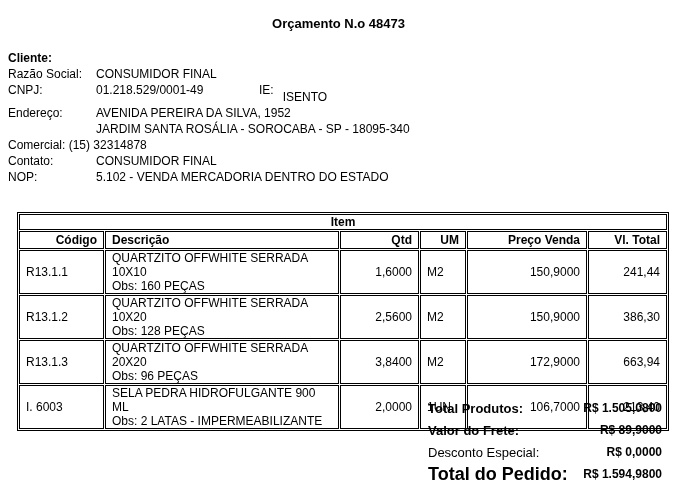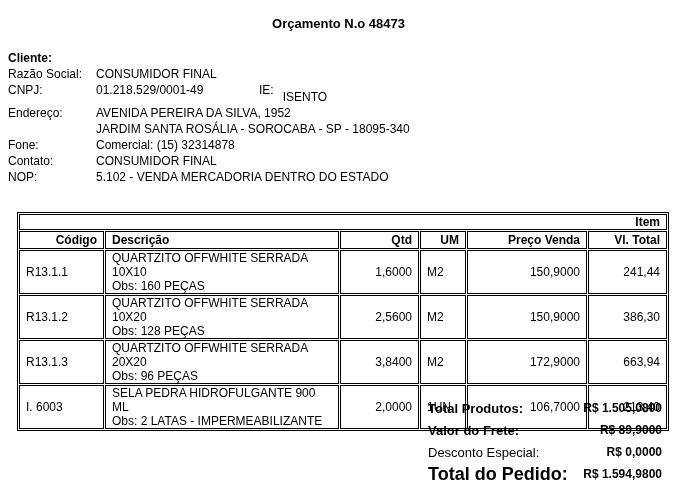--- a/index.html
+++ b/index.html
@@ -38,21 +38,21 @@
     border: 1px solid #000;
     width: 646px;
     table-layout: fixed;
     font-size: 12px;
   }
   .items-table th, .items-table td {
     border: 1px solid #000;
     padding: 0 6px;
     overflow: hidden;
   }
-  .section-head th { font-weight: bold; text-align: right; height: 16px; }
+  .section-head th { font-weight: bold; text-align: center; height: 16px; }
   .col-head th { font-weight: bold; text-align: right; height: 18px; }
   .col-head th.left { text-align: left; }
   .items-table tbody td { height: 31px; line-height: 14px; vertical-align: middle; }
   .num { text-align: right; }
   .desc-line { line-height: 14px; }
 
   .totals-block {
     position: absolute;
     left: 428px;
     top: 401px;
@@ -91,21 +91,20 @@
   </div>
   <div class="client-row">
     <span class="client-label">Endereço:</span>
     <span>AVENIDA PEREIRA DA SILVA, 1952</span>
   </div>
   <div class="client-row">
     <span class="client-label"></span>
     <span>JARDIM SANTA ROSÁLIA - SOROCABA - SP - 18095-340</span>
   </div>
   <div class="client-row">
-    <span class="client-label">Fone:</span>
     <span>Comercial: (15) 32314878</span>
   </div>
   <div class="client-row">
     <span class="client-label">Contato:</span>
     <span>CONSUMIDOR FINAL</span>
   </div>
   <div class="client-row">
     <span class="client-label">NOP:</span>
     <span>5.102 - VENDA MERCADORIA DENTRO DO ESTADO</span>
   </div>

